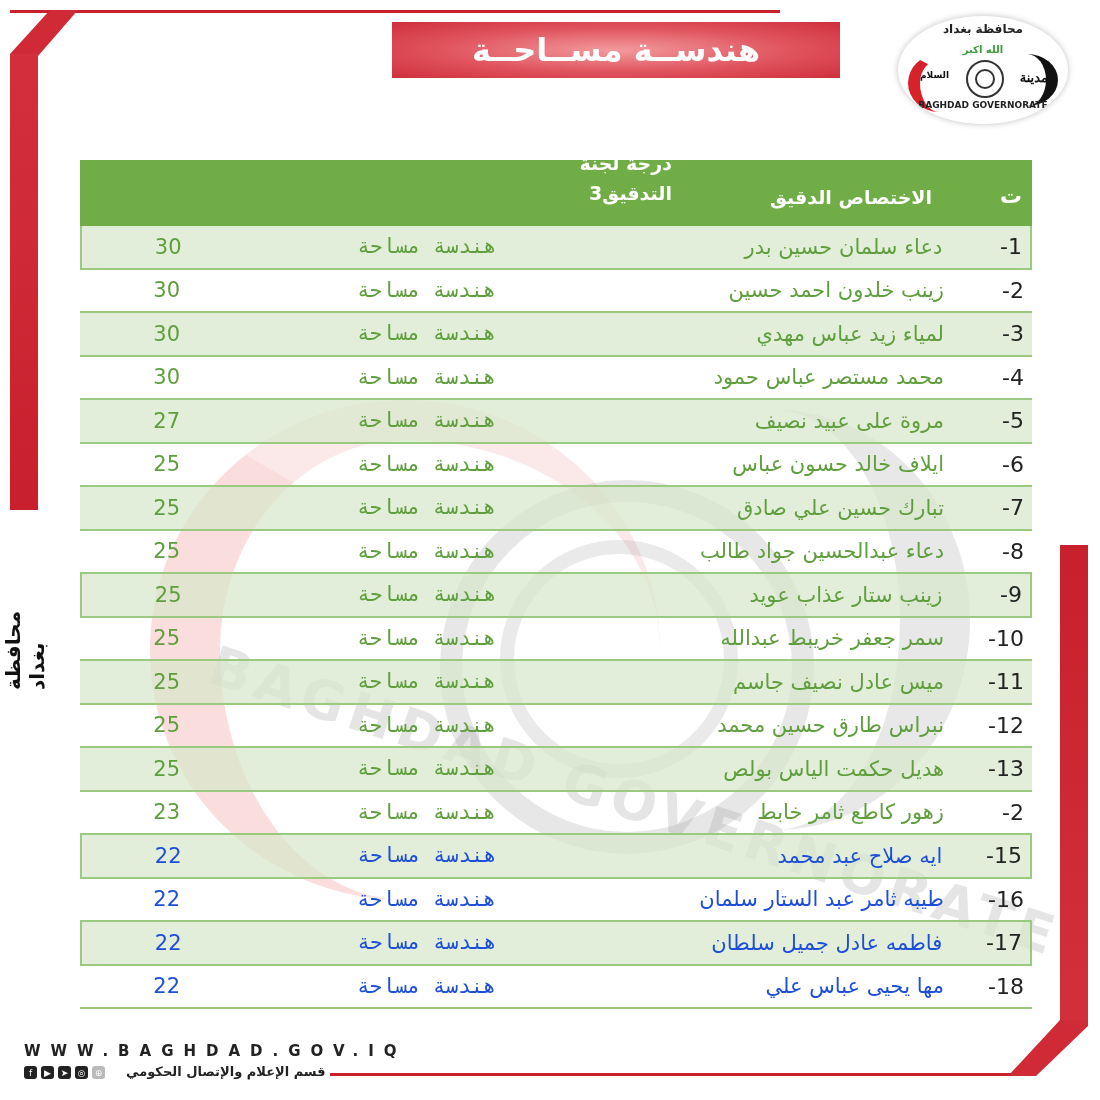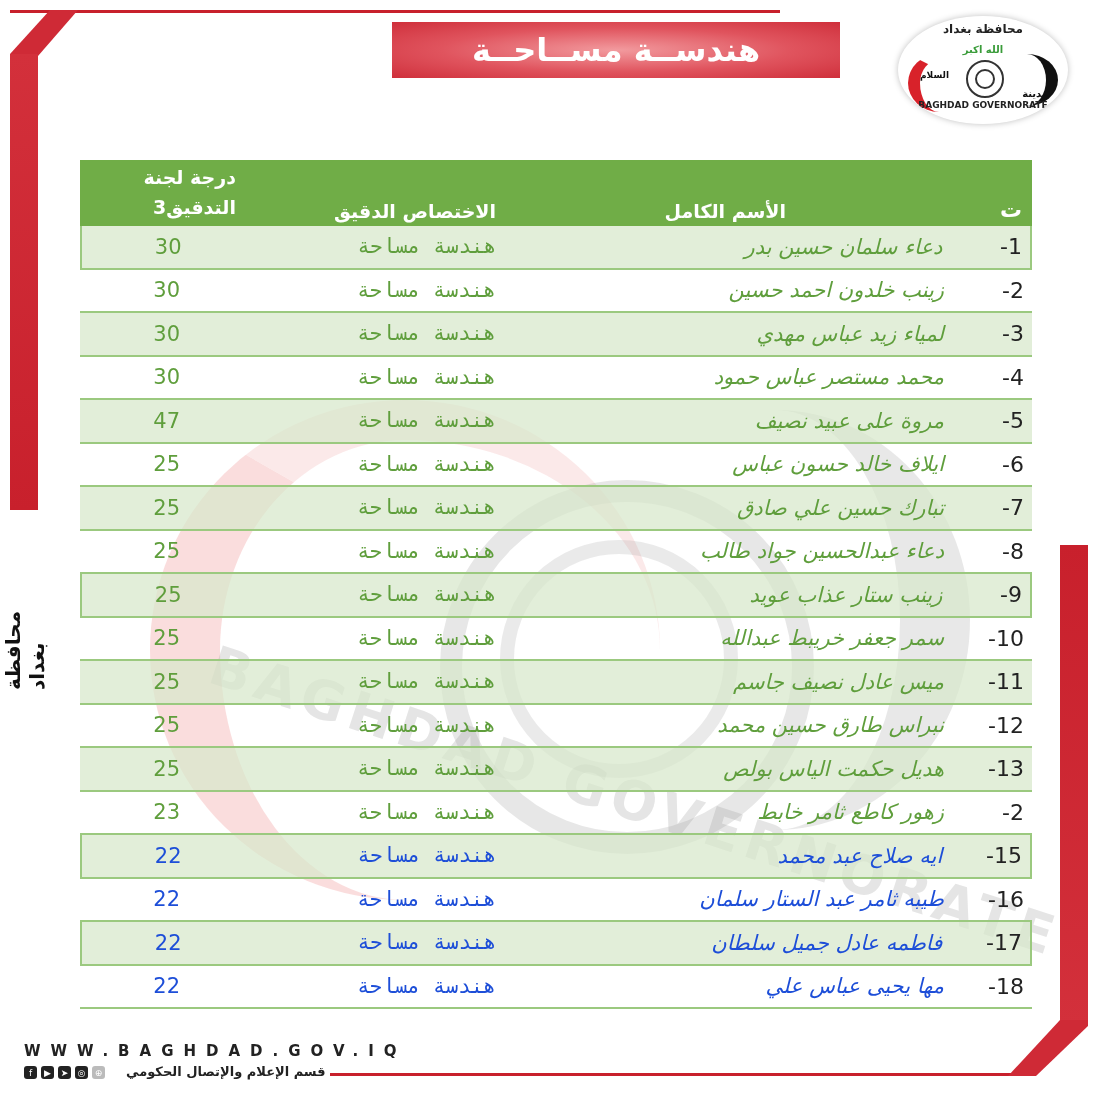--- a/index.html
+++ b/index.html
@@ -13,40 +13,40 @@
   .title-banner{position:absolute;left:392px;top:22px;width:448px;height:56px;background:radial-gradient(ellipse at center,#f29a9e 0%,#e0545e 55%,#cf2f3b 100%);display:flex;align-items:center;justify-content:center;}
   .title-banner span{color:#fff;font-size:32px;font-weight:bold;direction:rtl;letter-spacing:2px;}
   .logo{position:absolute;left:898px;top:16px;width:170px;height:108px;border-radius:50%;background:#ffffff;box-shadow:0 0 6px rgba(0,0,0,0.25);overflow:hidden;}
   .logo .arc-red{position:absolute;left:10px;top:38px;width:50px;height:52px;border-radius:50% 0 0 50%;border-left:12px solid #d8222a;border-top:6px solid transparent;}
   .logo .arc-black{position:absolute;right:10px;top:38px;width:50px;height:52px;border-radius:0 50% 50% 0;border-right:12px solid #111;}
   .logo .top-text{position:absolute;top:6px;left:0;width:100%;text-align:center;font-size:12px;font-weight:bold;color:#222;direction:rtl;}
   .logo .green-text{position:absolute;top:28px;left:0;width:100%;text-align:center;font-size:10px;font-weight:bold;color:#3a9c3a;direction:rtl;}
   .logo .emblem{position:absolute;left:68px;top:44px;width:34px;height:34px;border:2px solid #333;border-radius:50%;}
   .logo .emblem-inner{position:absolute;left:77px;top:53px;width:16px;height:16px;border:2px solid #333;border-radius:50%;}
   .logo .side-left{position:absolute;left:22px;top:54px;font-size:9px;font-weight:bold;color:#111;direction:rtl;}
-  .logo .side-right{position:absolute;right:20px;top:72px;font-size:10px;font-weight:bold;color:#111;direction:rtl;}
+  .logo .side-right{position:absolute;right:20px;top:54px;font-size:13px;font-weight:bold;color:#111;direction:rtl;font-family:Liberation Serif, serif;}
   .logo .bottom-text{position:absolute;top:84px;left:0;width:100%;text-align:center;font-size:9px;font-weight:bold;color:#222;}
   .watermark{position:absolute;left:150px;top:270px;width:820px;height:640px;pointer-events:none;}
   .wm-ring{position:absolute;left:290px;top:210px;width:330px;height:330px;border-radius:50%;border:22px solid rgba(160,160,160,0.25);}
   .wm-ring2{position:absolute;left:350px;top:270px;width:210px;height:210px;border-radius:50%;border:14px solid rgba(160,160,160,0.22);}
   .wm-red{position:absolute;left:0;top:130px;width:440px;height:460px;border-radius:50%;border-left:70px solid rgba(230,100,100,0.22);border-top:40px solid rgba(230,100,100,0.14);border-right:0;border-bottom:0;}
   .wm-dark{position:absolute;right:0;top:140px;width:320px;height:420px;border-radius:50%;border-right:70px solid rgba(150,150,150,0.22);}
   .wm-text{position:absolute;left:40px;top:500px;font-size:54px;font-weight:bold;color:rgba(150,150,150,0.25);transform:rotate(18deg);letter-spacing:6px;white-space:nowrap;}
   .table-wrap{position:absolute;left:80px;top:160px;width:952px;}
   .thead{display:flex;background:#70ad47;height:66px;color:#ffffff;font-weight:bold;font-size:19px;direction:rtl;}
-  .th{display:flex;align-items:flex-end;padding-bottom:4px;box-sizing:border-box;}
+  .th{display:flex;align-items:flex-end;padding-bottom:18px;box-sizing:border-box;}
   .col-n{width:74px;justify-content:flex-start;padding-right:10px;font-size:22px;}
   .col-name{width:436px;justify-content:flex-start;padding-right:172px;}
   .col-spec{width:266px;justify-content:flex-start;padding-right:26px;}
   .col-score{width:176px;flex-direction:column;align-items:flex-start;justify-content:flex-end;padding-right:20px;line-height:30px;}
   .row{display:flex;height:43.5px;direction:rtl;align-items:center;border-bottom:2px solid #9bc97f;box-sizing:border-box;font-size:21px;}
   .row.alt{background:rgba(215,232,202,0.72);}
   .row.bordered{border-left:2px solid #9bc97f;border-right:2px solid #9bc97f;}
   .row .c-n{width:74px;color:#222;padding-right:8px;box-sizing:border-box;direction:ltr;text-align:right;font-size:22px;}
-  .row .c-name{width:436px;padding-right:14px;box-sizing:border-box;font-style:italic;}
+  .row .c-name{width:436px;padding-right:14px;box-sizing:border-box;}
   .row .c-spec{width:266px;padding-right:26px;box-sizing:border-box;font-family:Liberation Mono, monospace;}
   .row .c-score{width:176px;padding-right:76px;box-sizing:border-box;direction:ltr;text-align:right;}
   .green{color:#5f9e3c;}
   .orange{color:#1d4ed8;}
   .footer-url{position:absolute;left:24px;top:1042px;font-size:15px;font-weight:bold;letter-spacing:10px;color:#222;}
   .footer-line{position:absolute;left:24px;top:1066px;display:flex;align-items:center;gap:4px;}
   .soc{width:13px;height:13px;border-radius:3px;background:#222;color:#fff;font-size:9px;display:flex;align-items:center;justify-content:center;}
   .soc.light{background:#bbb;}
   .footer-text{position:absolute;left:126px;top:1064px;font-size:13px;color:#222;direction:rtl;font-weight:bold;}
   .side-calligraphy{position:absolute;left:8px;top:560px;width:34px;height:130px;writing-mode:vertical-rl;font-size:20px;font-weight:bold;color:#111;transform:rotate(180deg);display:flex;align-items:center;justify-content:center;}
@@ -83,21 +83,20 @@
   <div class="emblem"></div>
   <div class="emblem-inner"></div>
   <div class="bottom-text">BAGHDAD GOVERNORATE</div>
 </div>
 
 <div class="side-calligraphy">محافظة بغداد</div>
 
 <div class="table-wrap">
   <div class="thead">
     <div class="th col-n">ت</div>
-    <div class="th col-name">الأسم الكامل</div>
     <div class="th col-spec">الاختصاص الدقيق</div>
     <div class="th col-score">
       <span>درجة لجنة</span>
       <span>التدقيق3</span>
     </div>
   </div>
   <div id="tbody">
       <div class="row alt bordered">
         <div class="c-n">-1</div>
         <div class="c-name green">دعاء سلمان حسين بدر</div>
@@ -119,21 +118,21 @@
       <div class="row">
         <div class="c-n">-4</div>
         <div class="c-name green">محمد مستصر عباس حمود</div>
         <div class="c-spec green">هندسة مساحة</div>
         <div class="c-score green">30</div>
       </div>
       <div class="row alt">
         <div class="c-n">-5</div>
         <div class="c-name green">مروة على عبيد نصيف</div>
         <div class="c-spec green">هندسة مساحة</div>
-        <div class="c-score green">47</div>
+        <div class="c-score green">27</div>
       </div>
       <div class="row">
         <div class="c-n">-6</div>
         <div class="c-name green">ايلاف خالد حسون عباس</div>
         <div class="c-spec green">هندسة مساحة</div>
         <div class="c-score green">25</div>
       </div>
       <div class="row alt">
         <div class="c-n">-7</div>
         <div class="c-name green">تبارك حسين علي صادق</div>

